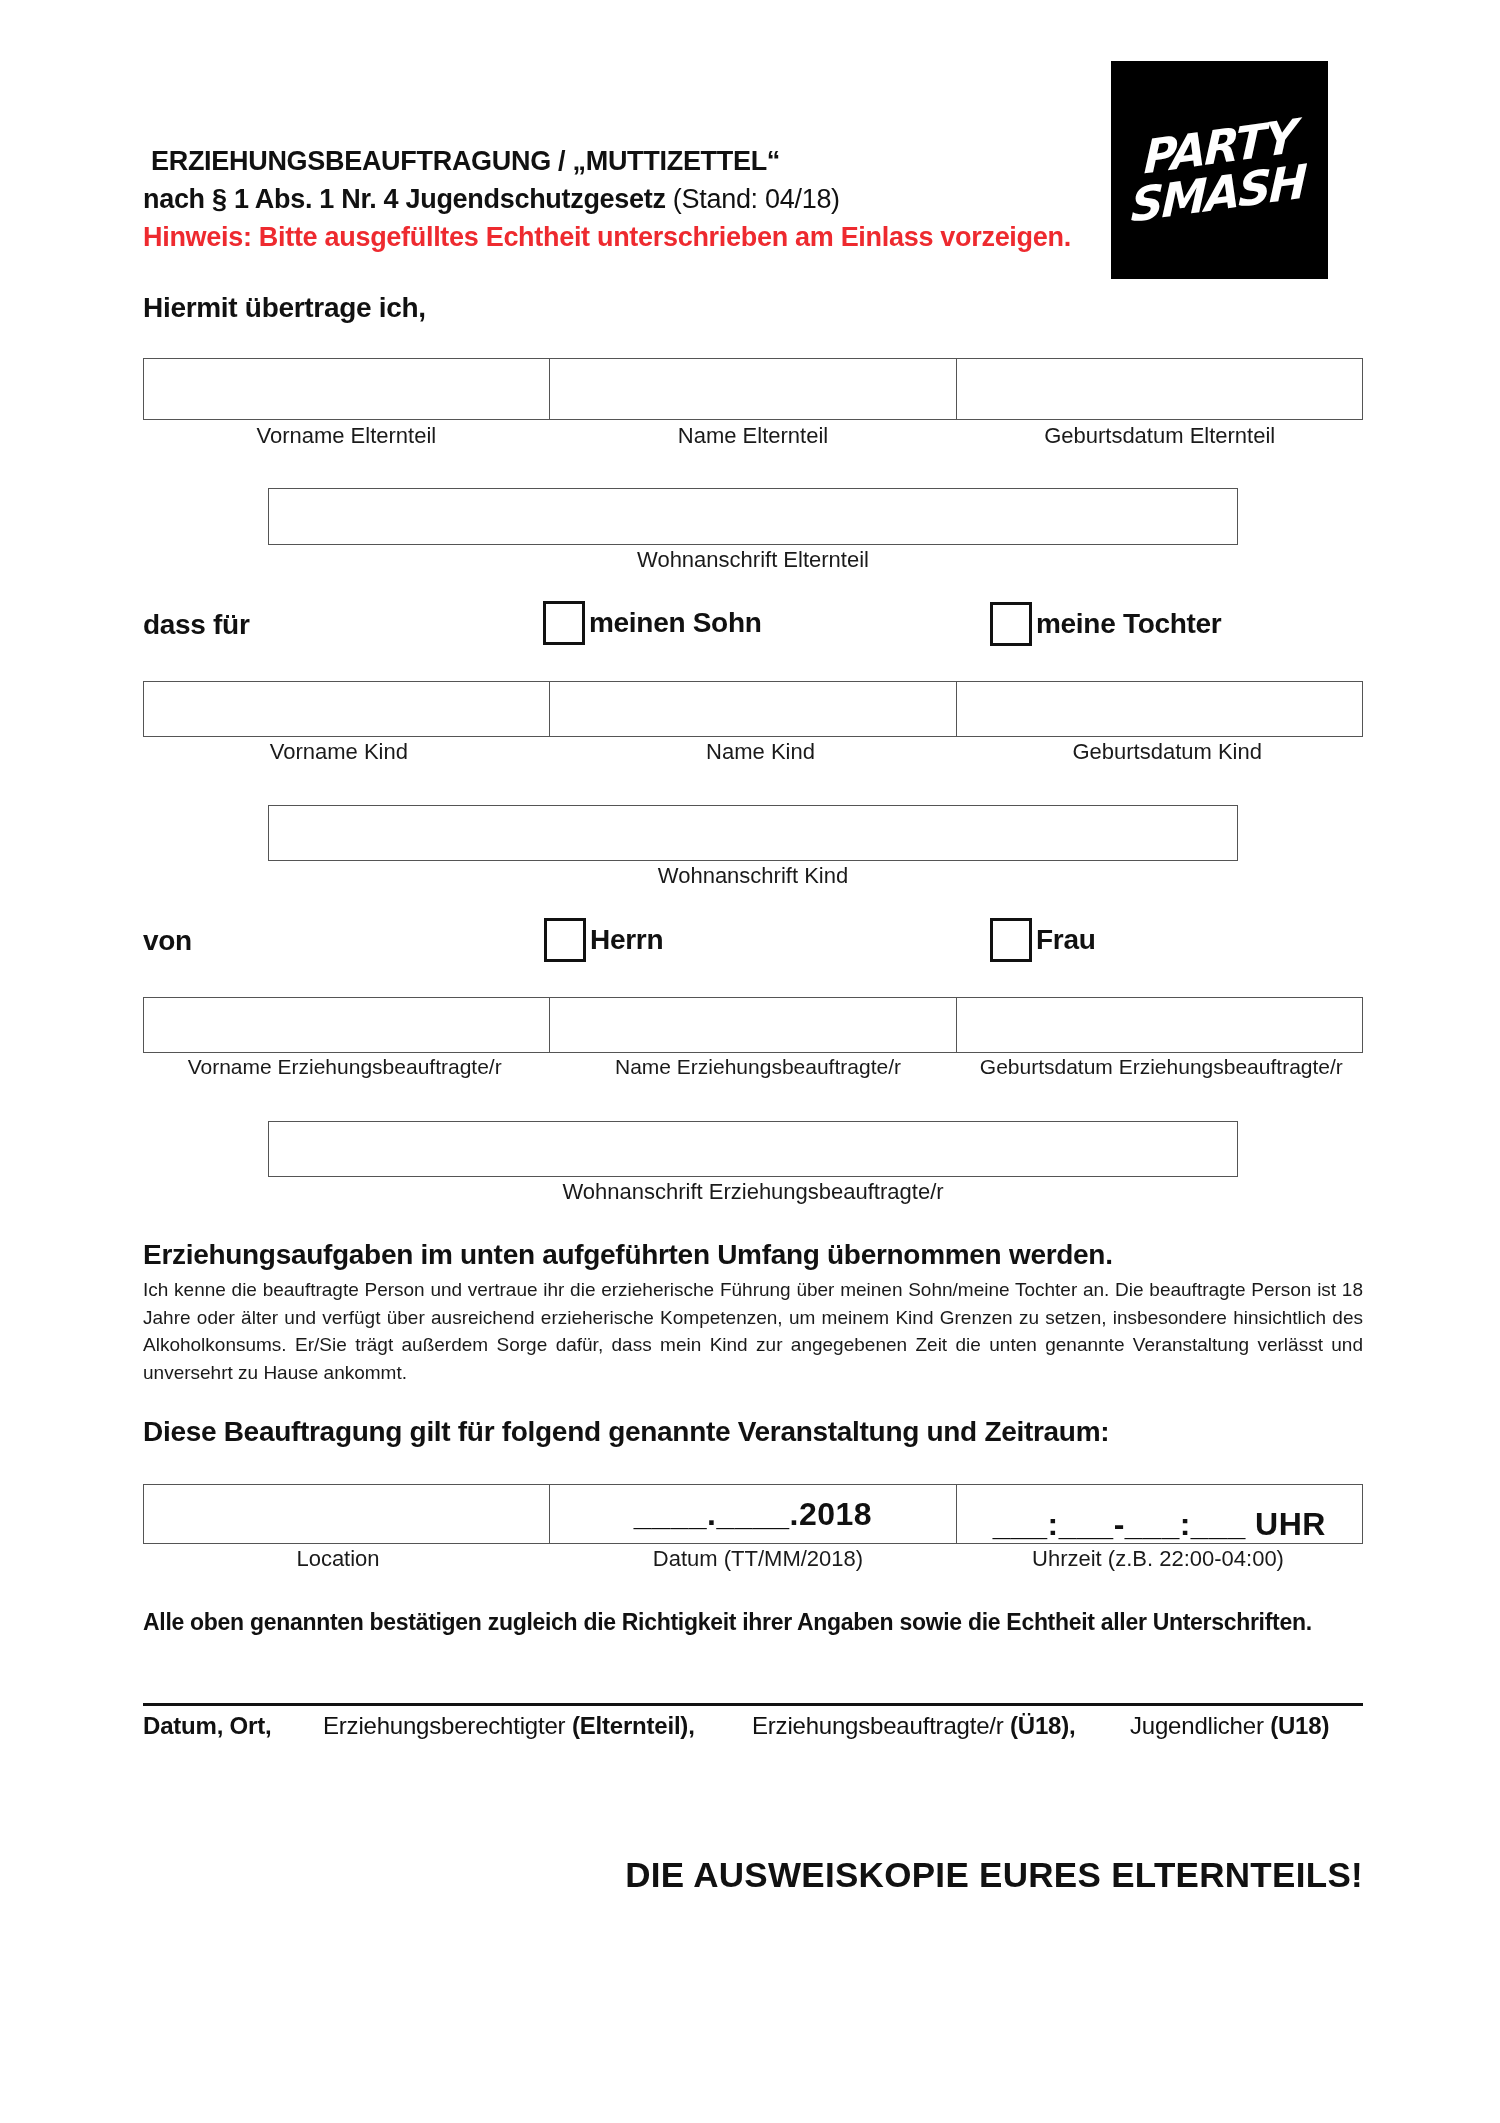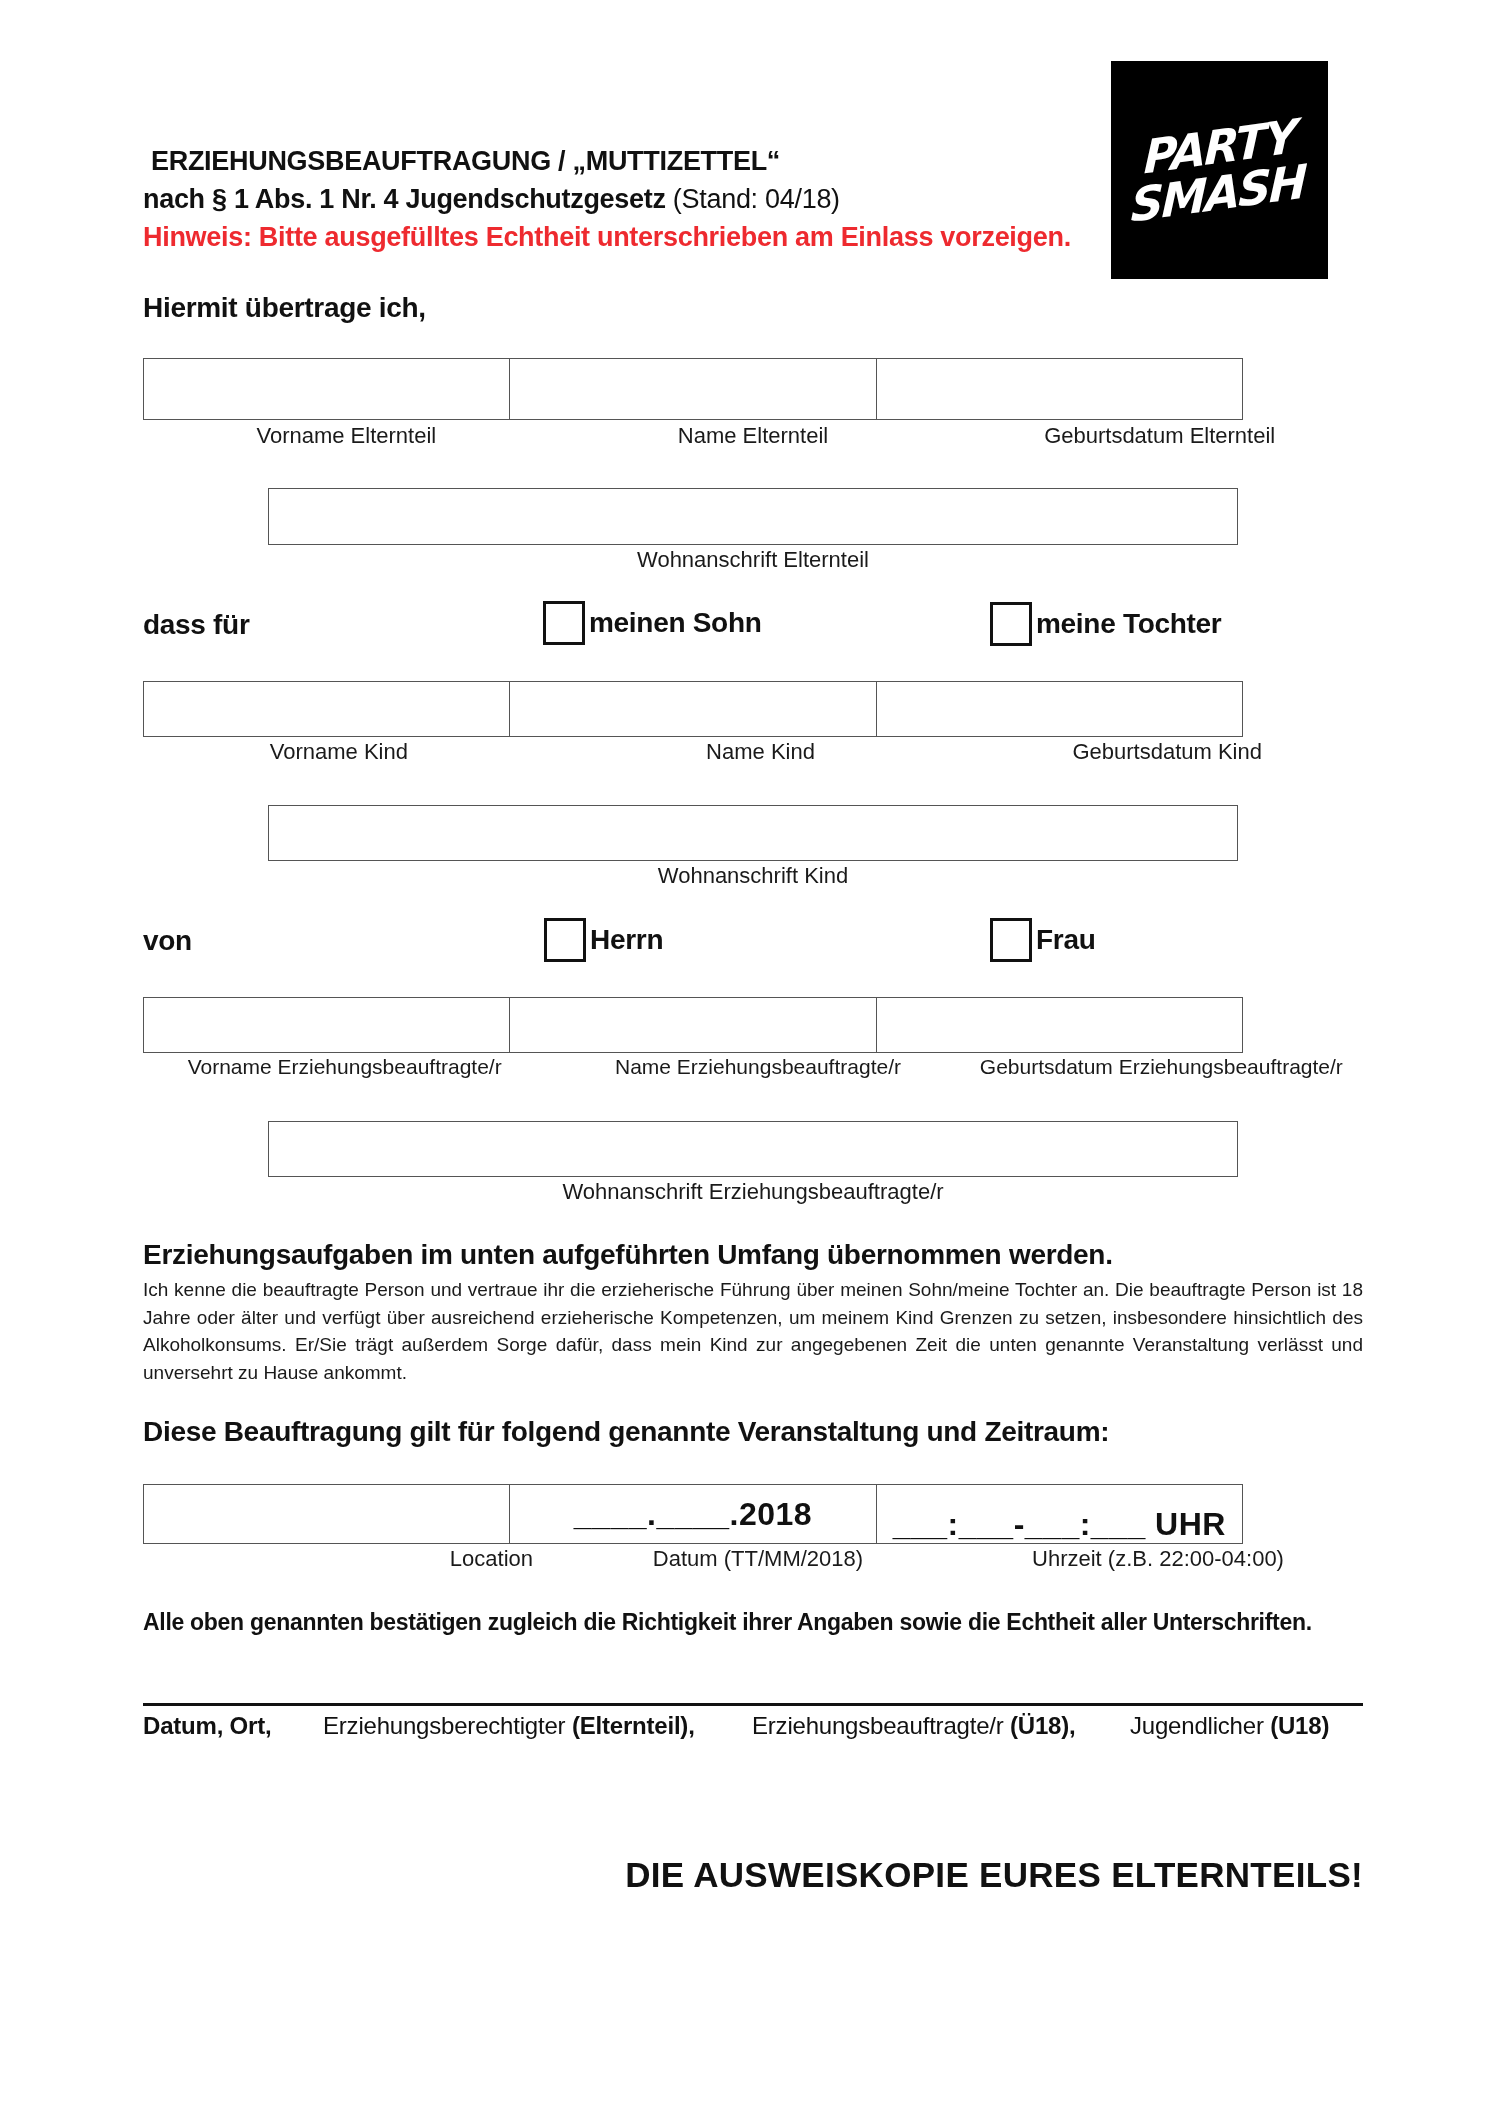--- a/index.html
+++ b/index.html
@@ -62,21 +62,21 @@
       line-height: 46px;
       letter-spacing: -2px;
       transform: rotate(-8deg) skewX(-10deg);
       text-align: center;
     }
     .logo-text span { display: block; }
 
     
     .row3 {
       left: 143px;
-      width: 1100px;
+      width: 1220px;
       display: flex;
       border: 1.5px solid #555555;
       box-sizing: border-box;
     }
     .row3 .cell {
       flex: 1;
       border-right: 1.5px solid #555555;
       box-sizing: border-box;
       position: relative;
       display: flex; align-items: center; justify-content: center;
@@ -274,21 +274,21 @@
     <span class="event-cell-text"></span>
   </div>
   <div class="cell">
     <span class="event-cell-text">____.____.2018</span>
   </div>
   <div class="cell">
     <span class="event-cell-text">___:___-___:___ UHR</span>
   </div>
 </div>
 <div class="abs labels3" style="top:1546px;">
-  <div class="lbl" style="padding-right:30px;text-align:right;">Location</div>
+  <div class="lbl" style="padding-right:30px;">Location</div>
   <div class="lbl" style="padding-right:10px;">Datum (TT/MM/2018)</div>
   <div class="lbl" style="padding-right:10px;">Uhrzeit (z.B. 22:00-04:00)</div>
 </div>
 
 <div class="abs confirm">Alle oben genannten bestätigen zugleich die Richtigkeit ihrer Angaben sowie die Echtheit aller Unterschriften.</div>
 
 <div class="abs sig-line"></div>
 <div class="abs sig-labels">
   <span class="s" style="width:180px;"><b>Datum, Ort,</b></span>
   <span class="s" style="width:429px;"><span>Erziehungsberechtigter </span><b>(Elternteil),</b></span>

